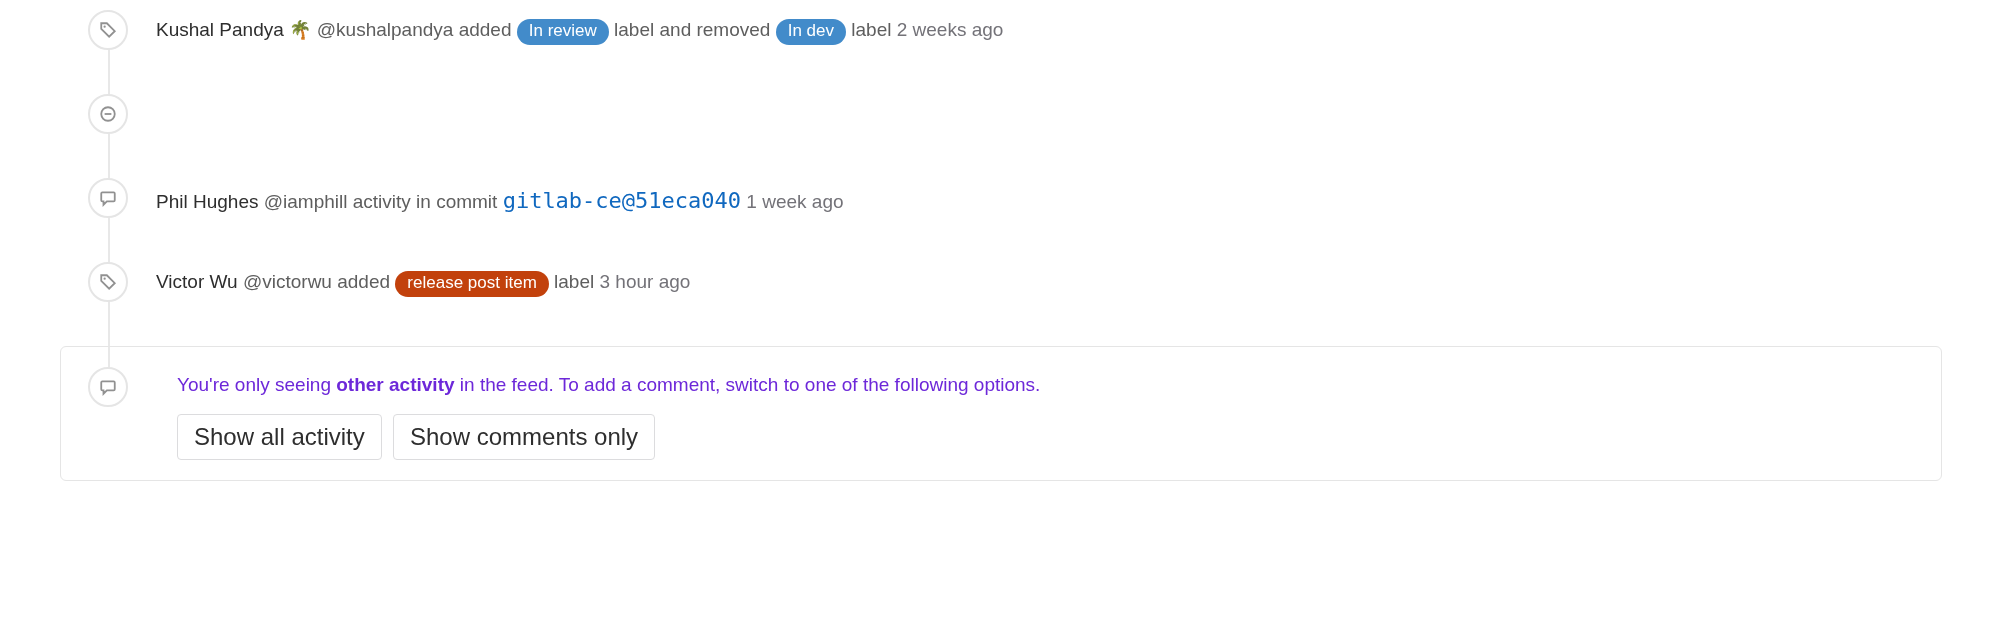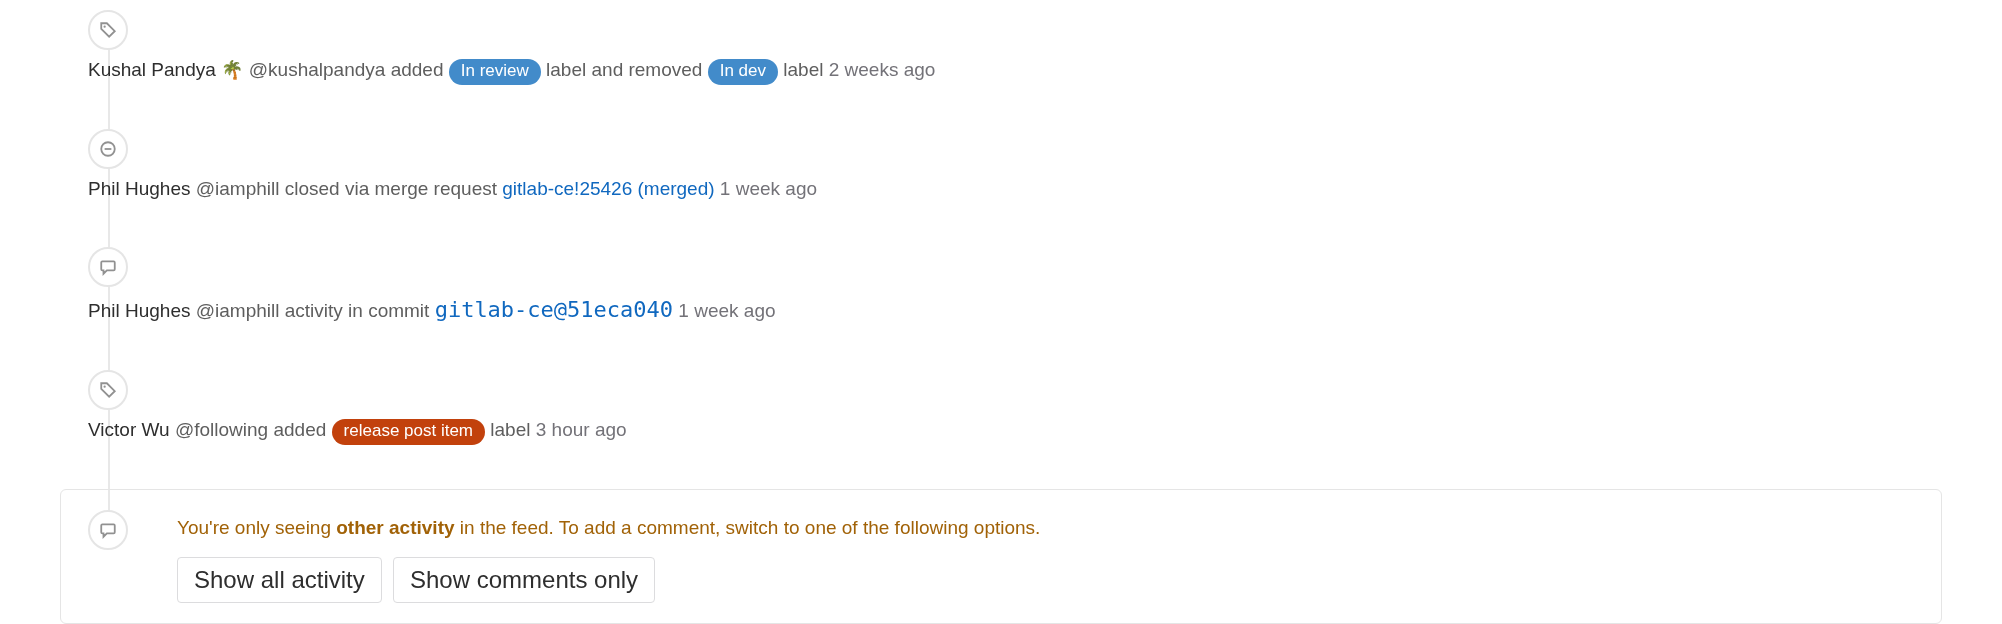--- a/index.html
+++ b/index.html
@@ -21,21 +21,20 @@
     width: 2px;
     background: #e8e8e8;
     z-index: 0;
   }
   .event {
     position: relative;
     display: flex;
     align-items: flex-start;
     margin-bottom: 44px;
     z-index: 1;
-    flex-direction: column;
   }
   .event:last-of-type { margin-bottom: 30px; }
   .icon-circle {
     width: 40px;
     height: 40px;
     border-radius: 50%;
     border: 2px solid #e5e5e5;
     background: #fff;
     display: flex;
     align-items: center;
@@ -76,21 +75,21 @@
     padding: 20px 20px 20px 116px;
     z-index: 1;
   }
   .footer-box .icon-circle {
     position: absolute;
     left: 27px;
     top: 20px;
     margin-left: 0;
   }
   .footer-text {
-    color: #a16207;
+    color: #6d28d9;
     margin-bottom: 18px;
     padding-top: 7px;
   }
   .footer-text strong { font-weight: 600; }
   .btn {
     display: inline-block;
     border: 1px solid #dcdcde;
     border-radius: 4px;
     background: #fff;
     padding: 8px 16px;
@@ -126,27 +125,20 @@
     </div>
   </div>
 
   <div class="event">
     <div class="icon-circle">
       <svg viewBox="0 0 16 16" fill="none" stroke="currentColor" stroke-width="1.6">
           <circle cx="8" cy="8" r="6"></circle>
           <line x1="5" y1="8" x2="11" y2="8"></line>
         </svg>
     </div>
-    <div class="event-body">
-      <span class="author">Phil Hughes</span>
-      <span class="handle">@iamphill</span>
-      <span>closed via merge request</span>
-      <a class="link">gitlab-ce!25426 (merged)</a>
-      <span class="time">1 week ago</span>
-    </div>
   </div>
 
   <div class="event">
     <div class="icon-circle">
       <svg viewBox="0 0 16 16" fill="none" stroke="currentColor" stroke-width="1.6">
           <path d="M3 3h10a1 1 0 0 1 1 1v6a1 1 0 0 1-1 1H7l-3 3v-3H3a1 1 0 0 1-1-1V4a1 1 0 0 1 1-1z"></path>
         </svg>
     </div>
     <div class="event-body">
       <span class="author">Phil Hughes</span>
@@ -159,21 +151,21 @@
 
   <div class="event">
     <div class="icon-circle">
       <svg viewBox="0 0 16 16" fill="none" stroke="currentColor" stroke-width="1.6">
           <path d="M2 2h5l7 7-5 5-7-7V2z"></path>
           <circle cx="5" cy="5" r="1" fill="currentColor" stroke="none"></circle>
         </svg>
     </div>
     <div class="event-body">
       <span class="author">Victor Wu</span>
-      <span class="handle">@following</span>
+      <span class="handle">@victorwu</span>
       <span>added</span>
       <span class="label-pill bg-green">release post item</span>
       <span>label</span>
       <span class="time">3 hour ago</span>
     </div>
   </div>
 
   <div class="footer-box">
     <div class="icon-circle">
       <svg viewBox="0 0 16 16" fill="none" stroke="currentColor" stroke-width="1.6">

